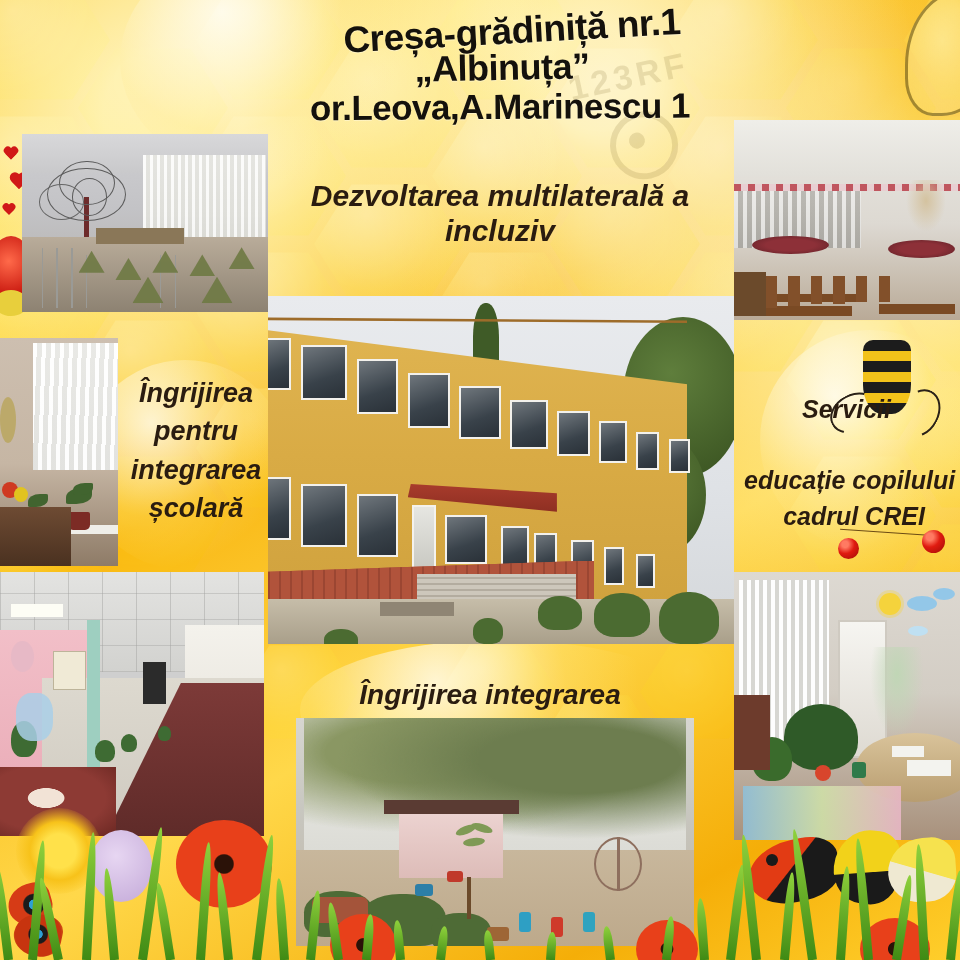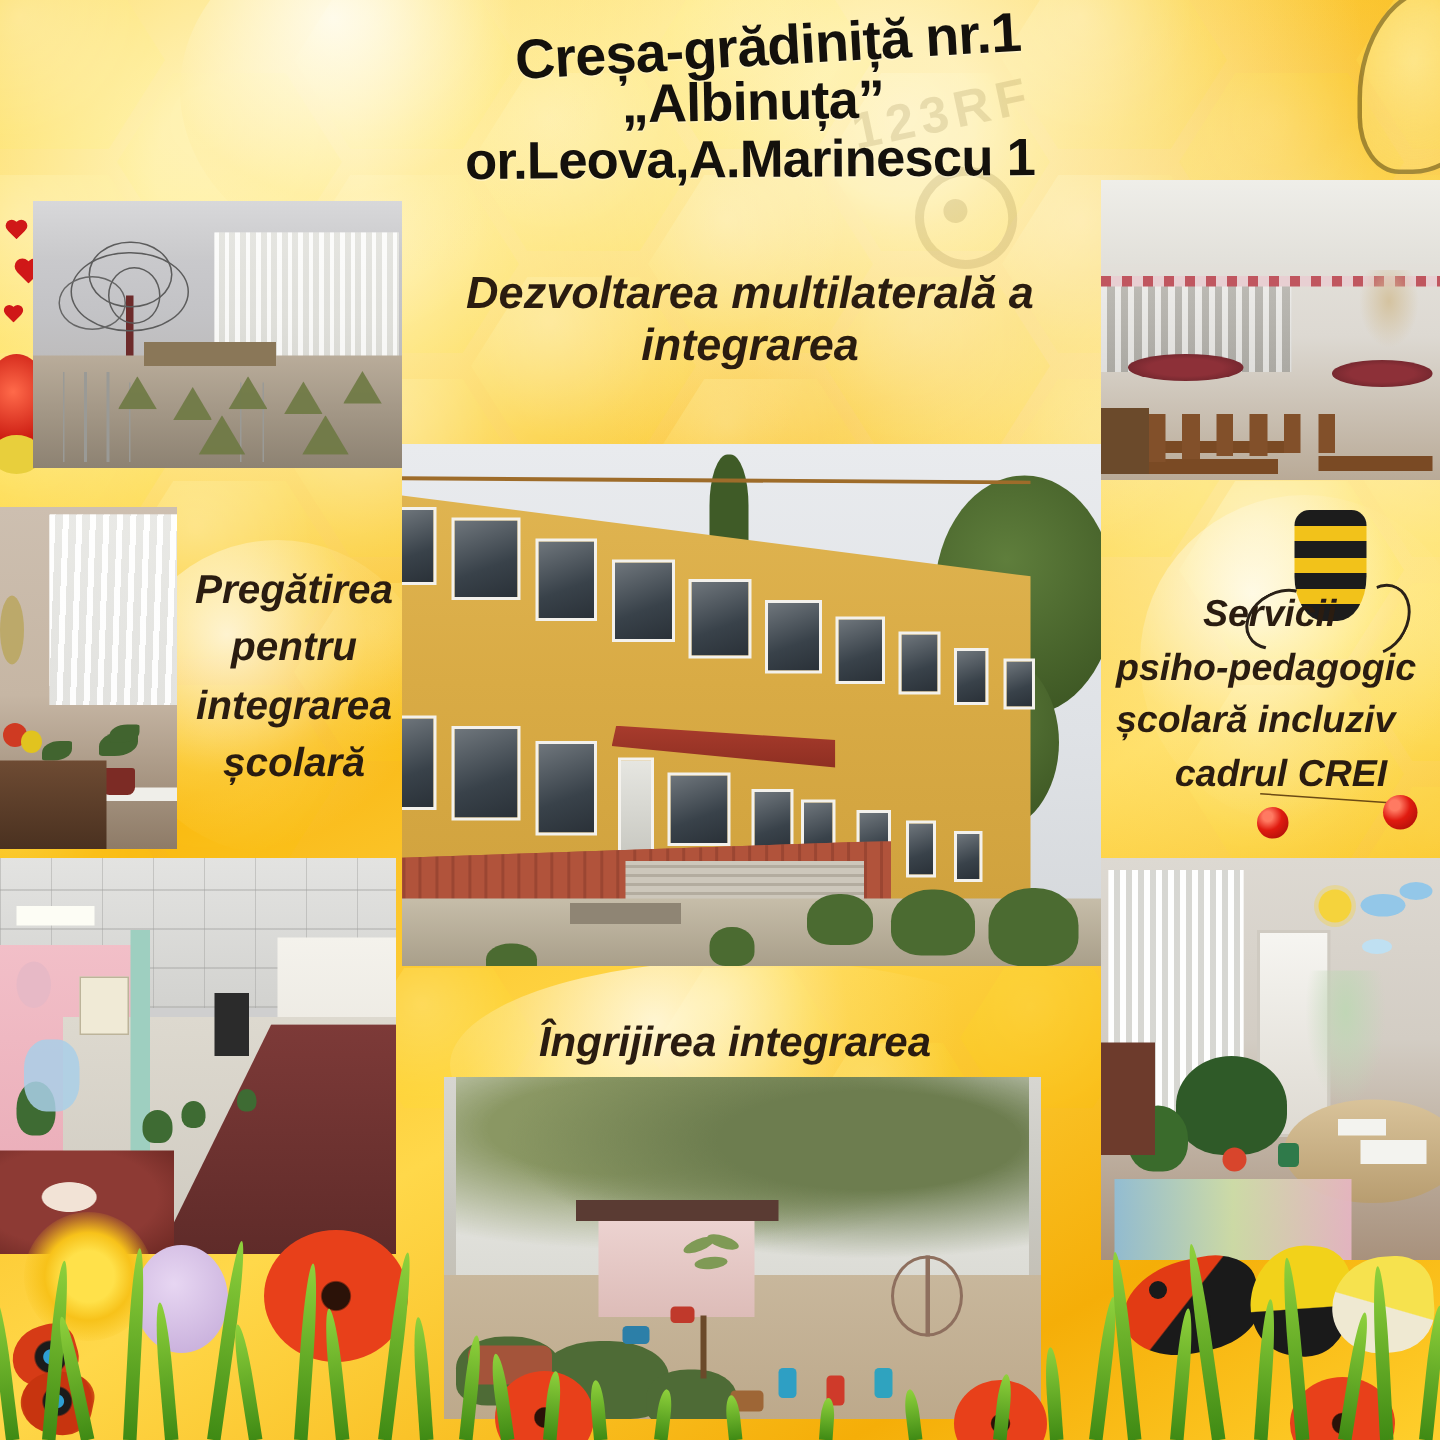--- a/index.html
+++ b/index.html
@@ -476,27 +476,27 @@
   <span class="berry-stem" style="left:840px;top:532px;width:96px;transform:rotate(4deg);"></span>
   <span class="berry" style="left:838px;top:538px;width:21px;height:21px;"></span>
   <span class="berry" style="left:922px;top:530px;width:23px;height:23px;"></span>
 
   <div id="title">
     <span class="l1">Creșa-grădiniță nr.1</span>
     <span class="l2">„Albinuța”</span>
     <span class="l3">or.Leova,A.Marinescu 1</span>
   </div>
 
-  <div class="slogan" id="slogan-dev">Dezvoltarea multilaterală a integrarea</div>
-  <div class="slogan" id="slogan-prep">Pregătirea pentru integrarea școlară</div>
+  <div class="slogan" id="slogan-dev">Dezvoltarea multilaterală a incluziv</div>
+  <div class="slogan" id="slogan-prep">Îngrijirea pentru integrarea școlară</div>
 
   <div class="slogan" id="slogan-serv">
     <span class="r1">Servicii</span>
-    <span>psiho-pedagogic</span><br>
-    <span>școlară incluziv</span><br>
+    <br>
+    <span>educație copilului</span><br>
     <span style="display:block;text-align:center;padding-right:10px;">cadrul CREI</span>
   </div>
 
   <div class="slogan" id="slogan-care">Îngrijirea integrarea</div>
 
   <div id="border-bottom">
     <span class="dandelion" style="left:16px;bottom:66px;width:86px;height:86px;"></span>
     <span class="lilac" style="left:90px;bottom:58px;width:62px;height:72px;"></span>
     <span class="poppy" style="left:176px;bottom:52px;width:96px;height:88px;"></span>
     <span class="poppy" style="left:330px;bottom:-16px;width:66px;height:62px;"></span>

